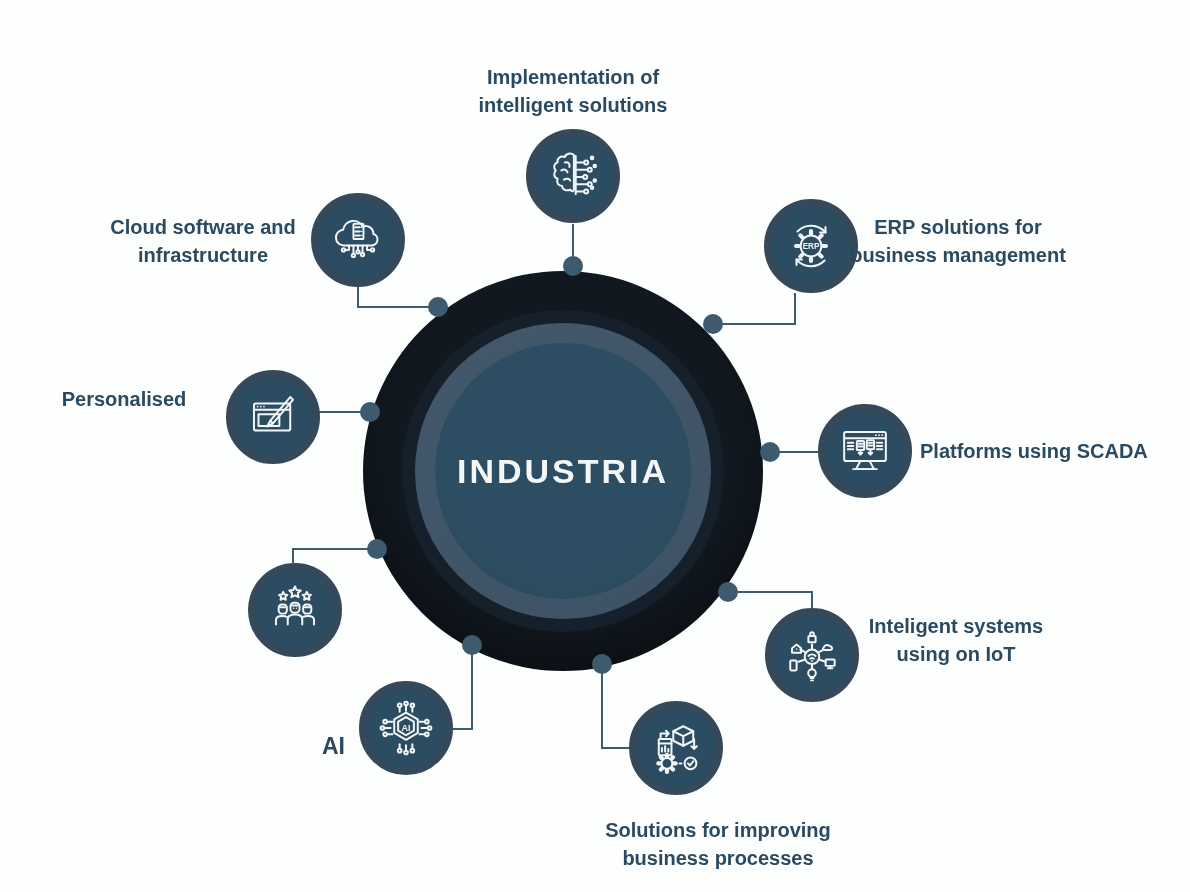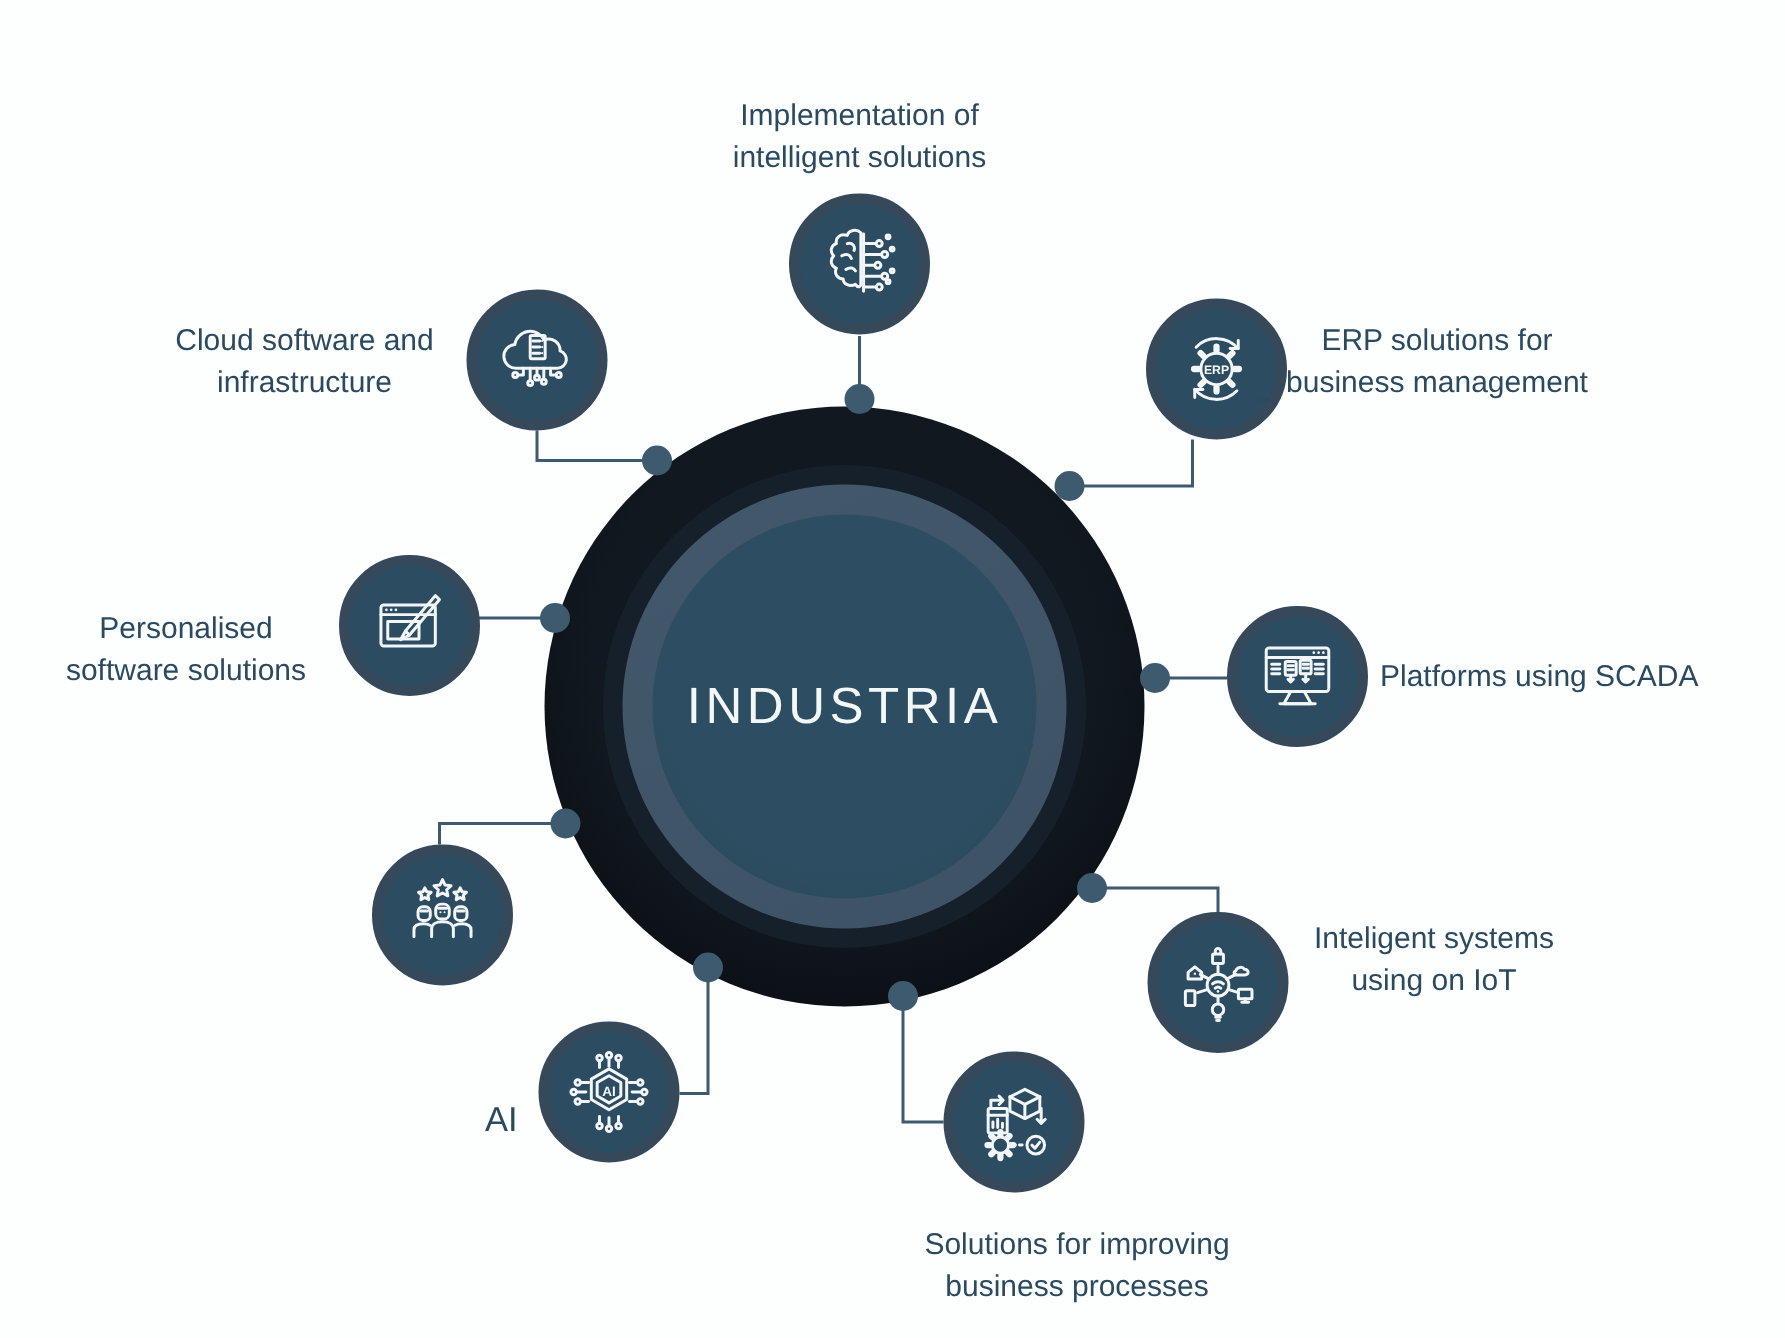--- a/index.html
+++ b/index.html
@@ -7,38 +7,38 @@
   .canvas{position:relative;width:1190px;height:892px;background:var(--background,#fdfefe);overflow:hidden;}
 
   
   .c-outer{position:absolute;left:363px;top:271px;width:400px;height:400px;border-radius:50%;
     background:radial-gradient(circle at 50% 42%, #11181f 55%, var(--center-outer,#05080b) 100%);z-index:1;}
   .c-ring2{position:absolute;inset:39px;border-radius:50%;background:var(--center-ring-dark,#15202a);}
   .c-ring3{position:absolute;inset:52px;border-radius:50%;background:linear-gradient(150deg,#43596b,var(--center-ring-light,#3d5365));}
   .c-inner{position:absolute;inset:72px;border-radius:50%;
     background:radial-gradient(circle at 50% 45%, var(--center-inner,#2d4e62) 62%, #294455 100%);}
   .c-label{position:absolute;inset:0;display:flex;align-items:center;justify-content:center;
-    color:var(--center-text,#f4f7f8);font-size:34px;font-weight:400;letter-spacing:3px;}
+    color:var(--center-text,#f4f7f8);font-size:34px;font-weight:700;letter-spacing:3px;}
 
   
   .connectors{position:absolute;left:0;top:0;z-index:2;}
   .connectors path{stroke:var(--connector,#3e5a6e);stroke-width:2;fill:none;}
   .connectors circle{fill:var(--connector,#3e5a6e);}
 
   
   .bubble{position:absolute;width:80px;height:80px;border-radius:50%;
     border:7px solid var(--node-ring,#36495a);background:var(--node-fill,#2b4c61);
     display:flex;align-items:center;justify-content:center;z-index:3;}
   .icon{width:58px;height:58px;stroke:#f2f6f8;fill:none;stroke-width:2.2;stroke-linecap:round;stroke-linejoin:round;}
   .icon .f{fill:#f2f6f8;stroke:none;}
   .icon .t{fill:#f2f6f8;stroke:none;font-family:"Liberation Sans",sans-serif;font-weight:bold;text-anchor:middle;}
   .icon .teeth{stroke-width:4.6;}
 
   
-  .label{position:absolute;color:var(--label-text,#2b4a60);font-weight:400;font-size:20px;line-height:28px;text-align:center;z-index:4;}
+  .label{position:absolute;color:var(--label-text,#2b4a60);font-weight:700;font-size:20px;line-height:28px;text-align:center;z-index:4;}
   .label .line{display:block;}
   .label.ai{font-size:23px;line-height:30px;text-align:right;}
   .stray{position:absolute;width:9px;height:3px;border-radius:2px;background:var(--label-text,#2b4a60);z-index:4;}
 </style>
 </head>
 <body>
 
 <div class="canvas">
 
   <div class="c-outer">
@@ -267,23 +267,22 @@
   <div class="label" style="left:568px;top:816px;width:300px">
     <span class="line">Solutions for improving</span>
     <span class="line">business processes</span>
   </div>
 
   <div class="label ai" style="left:245px;top:731px;width:100px">
     <span class="line">AI</span>
   </div>
 
 
-  <div class="label" style="left:0px;top:405px;width:248px">
+  <div class="label" style="left:0px;top:385px;width:248px">
     <span class="line">Personalised</span>
-    <span class="line">software solutions</span>
   </div>
 
   <div class="label" style="left:53px;top:213px;width:300px">
     <span class="line">Cloud software and</span>
     <span class="line">infrastructure</span>
   </div>
 
   <div class="stray" style="left:838px;top:265px"></div>
 
 </div>

